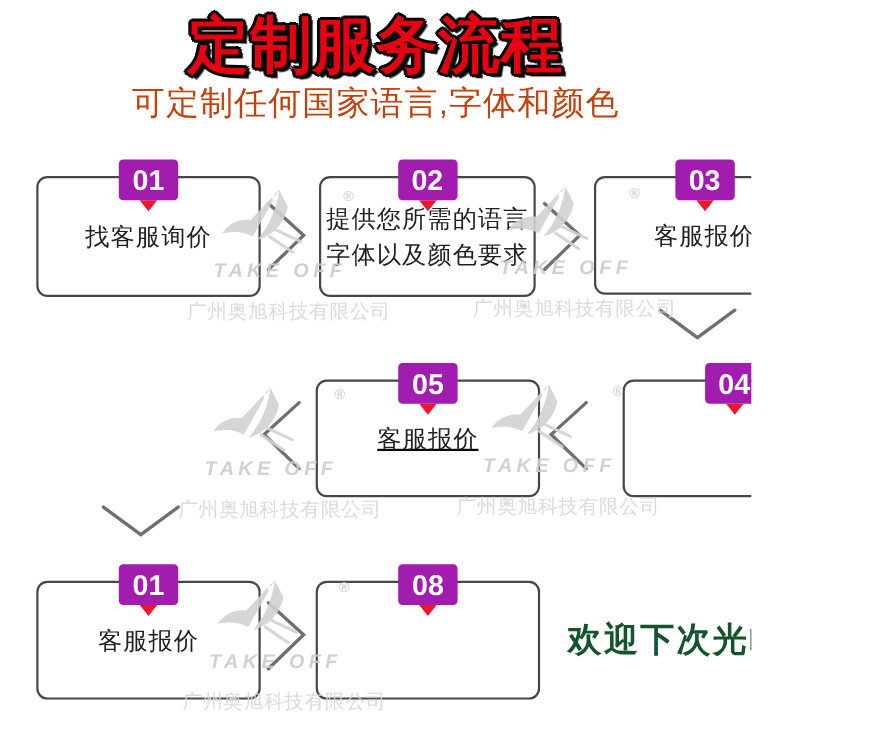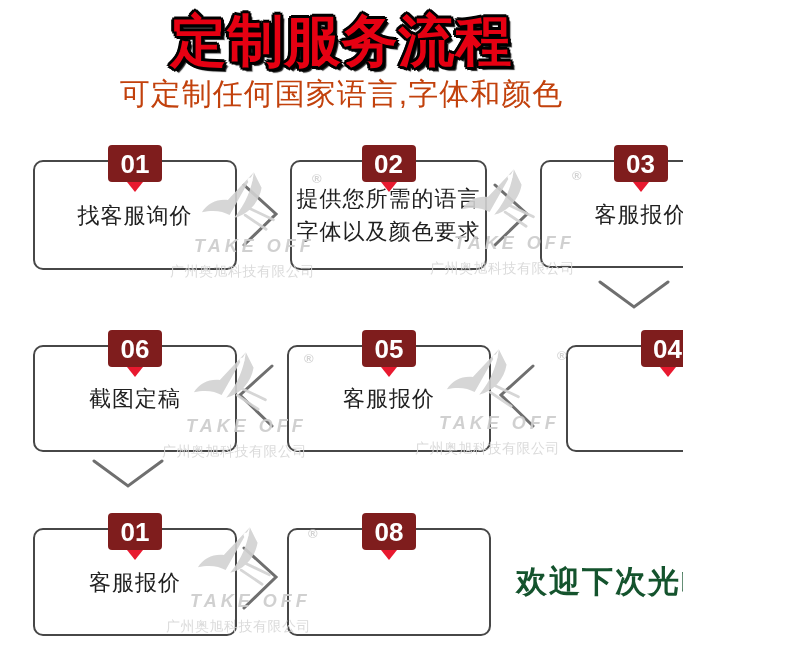--- a/index.html
+++ b/index.html
@@ -31,35 +31,35 @@
     border:2px solid #474747;border-radius:10px;background:#fff;
     display:flex;align-items:center;justify-content:center;
     z-index:2;
   }
   .step-label{
     font-size:22px;color:#202020;letter-spacing:1px;
     white-space:pre-line;text-align:left;line-height:1.5;
   }
   .badge{
     position:absolute;left:50%;transform:translateX(-50%);top:-17px;
-    width:54px;height:37px;background:#7f1d1d;border-radius:4px;
+    width:54px;height:37px;background:#a21caf;border-radius:4px;
     display:flex;align-items:center;justify-content:center;z-index:6;
   }
   .badge:after{
     content:"";position:absolute;top:100%;left:50%;transform:translateX(-50%);
     border-left:8px solid transparent;border-right:8px solid transparent;
     border-top:10px solid #e8192f;
   }
   .badge span{color:#fff;font-size:26px;font-weight:700;line-height:1;}
 
   #box-1{left:33px; top:160px;width:200px;height:106px;}
   #box-2{left:290px;top:160px;width:193px;height:106px;}
   #box-3{left:540px;top:160px;width:197px;height:104px;}
   #box-4{left:566px;top:345px;width:199px;height:103px;}
-  #box-5{left:287px;top:345px;width:200px;height:103px;}
+  #box-5{left:287px;top:345px;width:200px;height:103px;text-decoration:underline;}
   #box-6{left:33px; top:345px;width:200px;height:103px;}
   #box-7{left:33px; top:528px;width:200px;height:104px;}
   #box-8{left:287px;top:528px;width:200px;height:104px;}
 
   
   .arrow{position:absolute;z-index:3;}
   #arrow-r1{left:242px;top:183px;}
   #arrow-r2{left:493px;top:183px;}
   #arrow-d1{left:598px;top:280px;}
   #arrow-l1{left:497px;top:364px;}
@@ -85,21 +85,21 @@
   .wm-bird svg{display:block;transform:rotate(-14deg);}
   .wm-reg{
     position:absolute;left:112px;top:-4px;
     font-size:13px;color:#cfcfcf;font-weight:700;
   }
   .wm-brand{
     margin:0 0 0 24px;font-style:italic;font-weight:900;font-size:18px;
     letter-spacing:4px;color:#cccccc;white-space:nowrap;line-height:1;
   }
   .wm-company{
-    margin:9px 0 0 0;font-size:14px;color:#d7d7d7;letter-spacing:.5px;
+    margin:19px 0 0 0;font-size:18px;color:#d7d7d7;letter-spacing:.5px;
     white-space:nowrap;line-height:1;
   }
   #wm-1{left:170px;top:175px;}
   #wm-2{left:430px;top:172px;}
   #wm-3{left:162px;top:355px;}
   #wm-4{left:415px;top:352px;}
   #wm-5{left:166px;top:530px;}
 </style>
 </head>
 <body>
@@ -134,26 +134,20 @@
     <div class="badge">
         <span>04</span>
       </div>
   </div>
   <div class="step-box" id="box-5">
     <div class="badge">
         <span>05</span>
       </div>
     <div class="step-label">客服报价</div>
   </div>
-  <div class="step-box" id="box-6">
-    <div class="badge">
-        <span>06</span>
-      </div>
-    <div class="step-label">截图定稿</div>
-  </div>
   <div class="step-box" id="box-7">
     <div class="badge">
         <span>01</span>
       </div>
     <div class="step-label">客服报价</div>
   </div>
   <div class="step-box" id="box-8">
     <div class="badge">
         <span>08</span>
       </div>

